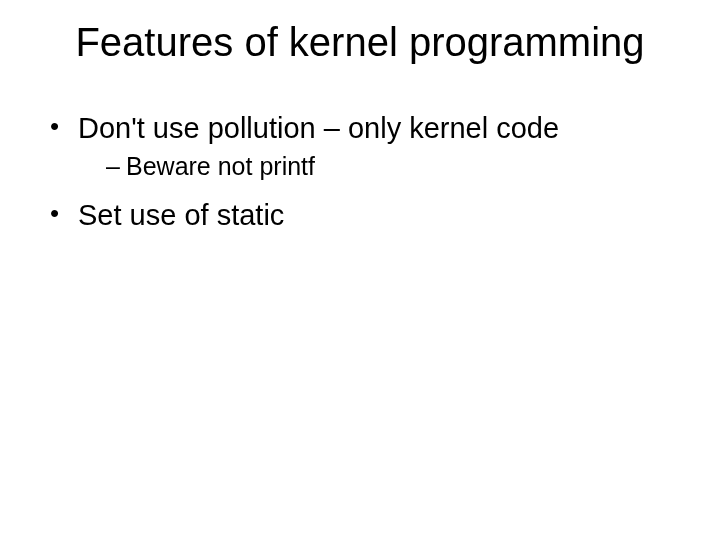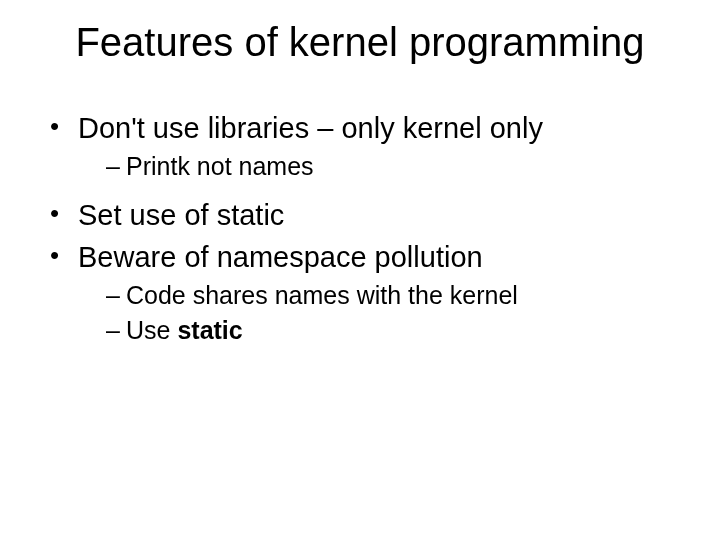--- a/index.html
+++ b/index.html
@@ -66,37 +66,26 @@
   }
 </style>
 </head>
 <body>
 
 <div class="slide">
   <h1 class="title">Features of kernel programming</h1>
 
   <ul class="level1">
     <li>
-      <span>Don't use libraries – only kernel only</span>
+      <span>Don't use pollution – only kernel code</span>
       <ul class="level2">
         <li>
-          <span>Printk not names</span>
+          <span>Beware not printf</span>
         </li>
       </ul>
     </li>
 
     <li>
       <span>Set use of static</span>
     </li>
 
-    <li>
-      <span>Beware of namespace pollution</span>
-      <ul class="level2">
-        <li>
-          <span>Code shares names with the kernel</span>
-        </li>
-        <li>
-          <span>Use </span><span class="bold">static</span>
-        </li>
-      </ul>
-    </li>
   </ul>
 </div>
 
 </body></html>

